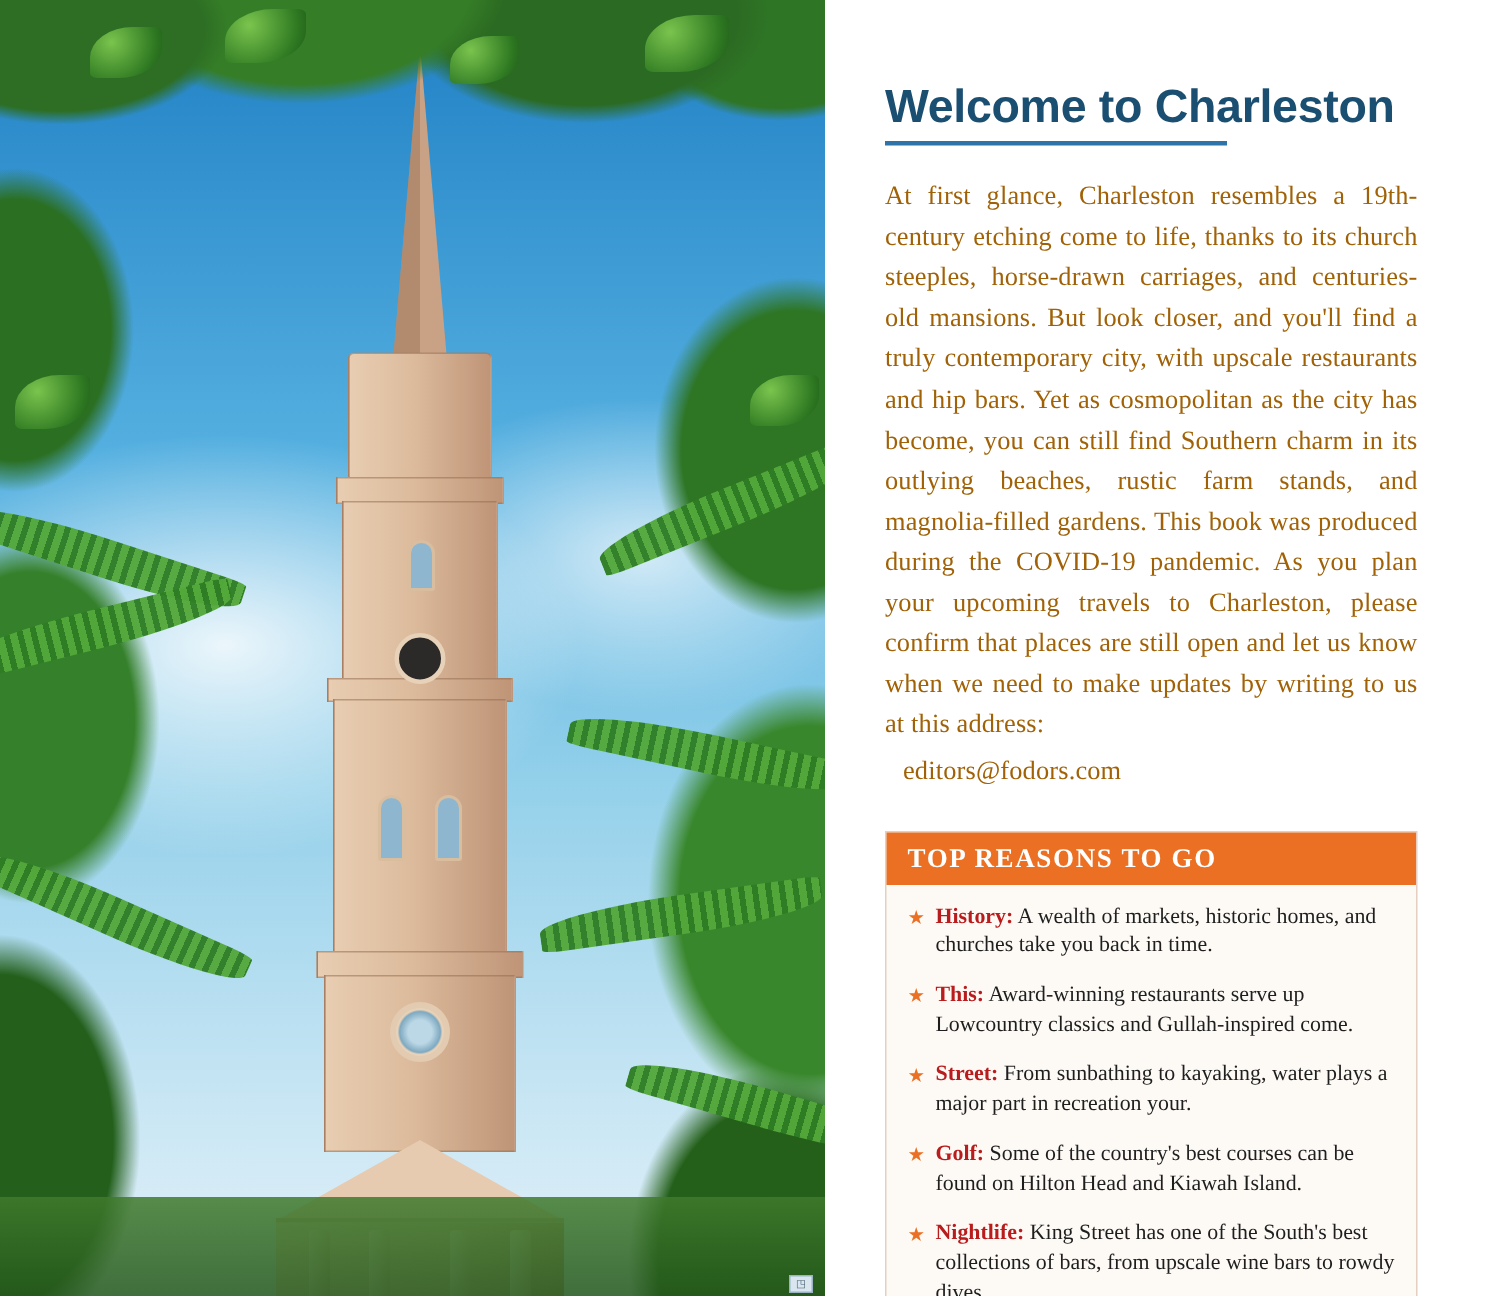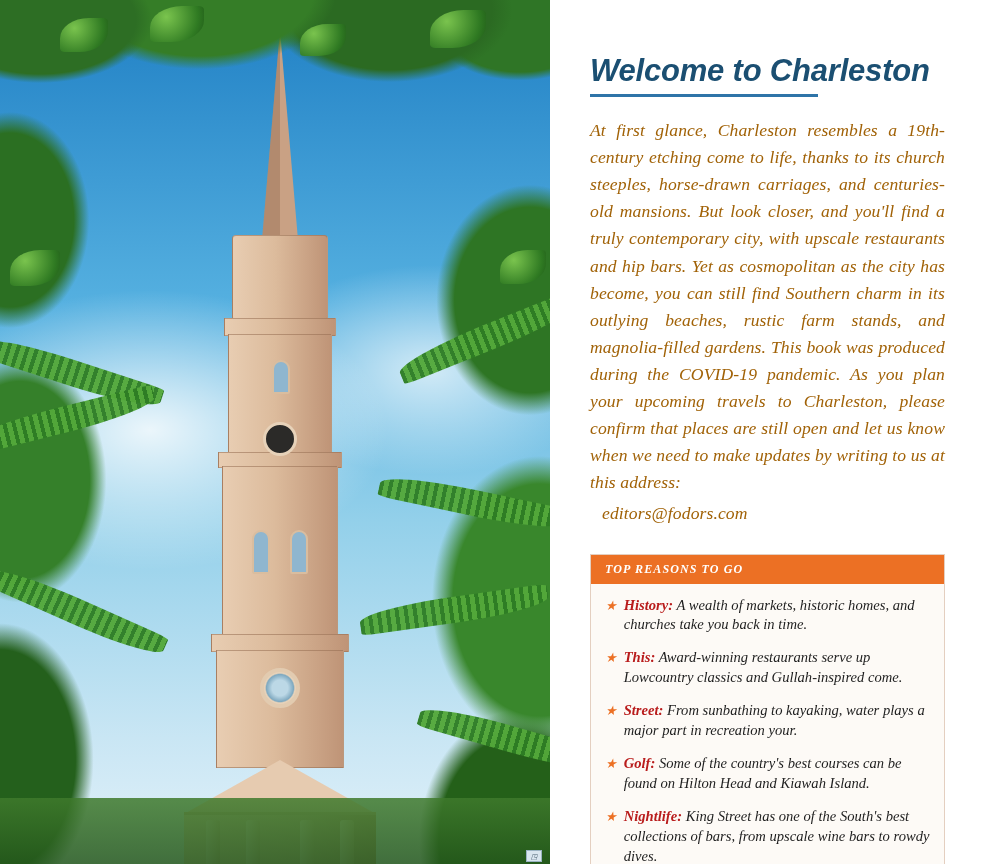--- a/index.html
+++ b/index.html
@@ -10,21 +10,20 @@
     height: 868px;
     background: #ffffff;
     font-family: "Liberation Serif", serif;
   }
   .page {
     position: relative;
     width: 1000px;
     height: 864px;
     display: flex;
     overflow: hidden;
-    font-style: italic;
   }
 
   
   .photo {
     position: relative;
     width: 550px;
     height: 868px;
     overflow: hidden;
     background: linear-gradient(#2f8fd0 0%, #6fc0e8 38%, #a8d9ef 62%, #cfe9f6 100%);
     flex: 0 0 550px;
@@ -184,21 +183,21 @@
   .reasons {
     border: 1px solid #e4cfc0;
     background: #fdfaf6;
     width: 355px;
   }
   .reasons-header {
     background: #ec7024;
     color: #ffffff;
     font-family: "Liberation Serif", serif;
     font-weight: bold;
-    font-size: 12px;
+    font-size: 18px;
     letter-spacing: 1.1px;
     padding: 7px 12px 7px 14px;
   }
   .reasons-body { padding: 12px 14px 14px 14px; }
   .reason {
     display: flex;
     gap: 7px;
     margin-bottom: 13px;
     font-family: "Liberation Serif", serif;
     font-size: 14.6px;

